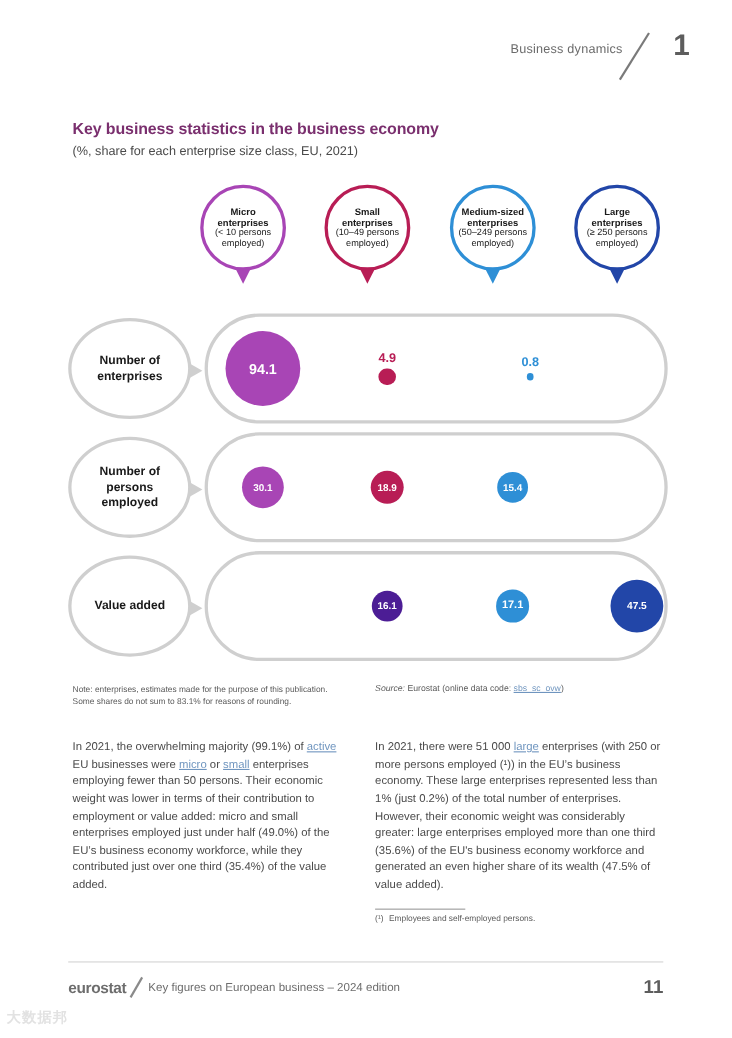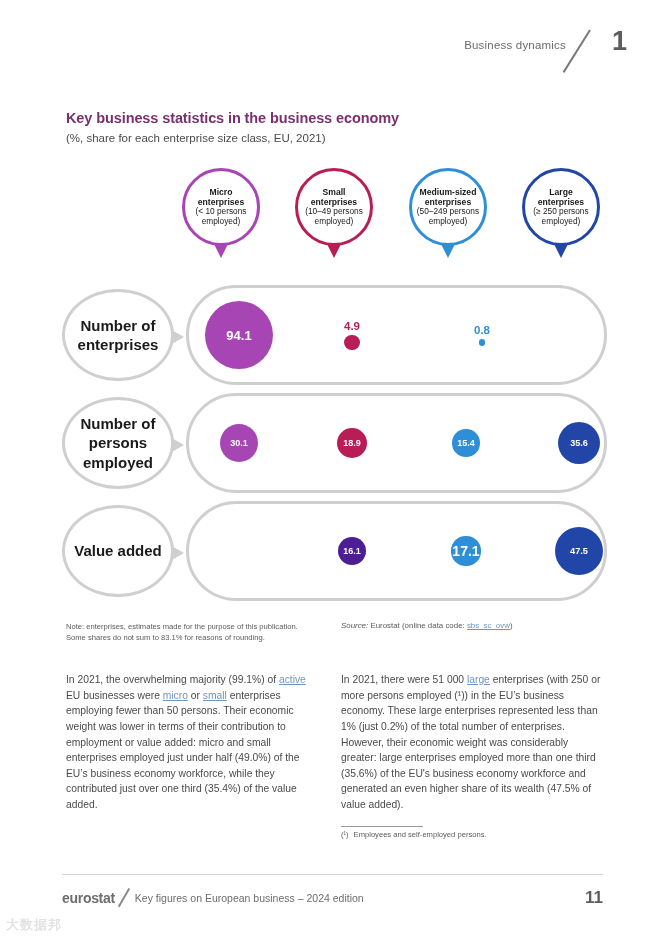--- a/index.html
+++ b/index.html
@@ -143,21 +143,21 @@
     border: 3.5px solid #cfcfcf;
     border-radius: 50%;
     box-sizing: border-box;
     background: #fff;
     display: flex;
     align-items: center;
     justify-content: center;
     z-index: 3;
   }
   .row-label-txt {
-    font-size: 15px;
+    font-size: 11px;
     font-weight: bold;
     color: #1a1a1a;
     text-align: center;
     line-height: 1.3;
   }
   .row-label-tail {
     position: absolute;
     left: 108px;
     top: 44px;
     width: 0;
@@ -425,40 +425,37 @@
     <div class="bubbles" id="bubbles1">
         <div class="bubble-slot" style="left: 0px;">
           <div class="bubble" style="width: 38.6787px; height: 38.6787px; background: rgb(168, 69, 181); font-size: 9px;">30.1</div>
         </div>
         <div class="bubble-slot" style="left: 113px;">
           <div class="bubble" style="width: 30.6493px; height: 30.6493px; background: rgb(184, 29, 85); font-size: 9px;">18.9</div>
         </div>
         <div class="bubble-slot" style="left: 227px;">
           <div class="bubble" style="width: 27.6662px; height: 27.6662px; background: rgb(46, 143, 214); font-size: 9px;">15.4</div>
         </div>
-        <div class="bubble-slot" style="left: 340px;">
-          <div class="bubble" style="width: 42.0643px; height: 42.0643px; background: rgb(34, 70, 168); font-size: 9px;">35.6</div>
-        </div>
       </div>
   </div>
 
   <div class="row">
     <div class="row-label">
       <div class="row-label-txt">
         <span>Value added</span>
       </div>
     </div>
     <div class="row-label-tail"></div>
     <div class="row-capsule"></div>
     <div class="bubbles" id="bubbles2">
         <div class="bubble-slot" style="left: 113px;">
           <div class="bubble" style="width: 28.288px; height: 28.288px; background: #4c1d95; font-size: 9px;">16.1</div>
         </div>
         <div class="bubble-slot" style="left: 227px;">
-          <div class="bubble" style="width: 29.1533px; height: 29.1533px; background: rgb(46, 143, 214); font-size: 14px;">17.1</div>
+          <div class="bubble" style="width: 29.1533px; height: 29.1533px; background: rgb(46, 143, 214); font-size: 10px;">17.1</div>
         </div>
         <div class="bubble-slot" style="left: 340px;">
           <div class="bubble" style="width: 48.5888px; height: 48.5888px; background: rgb(34, 70, 168); font-size: 9.23187px;">47.5</div>
         </div>
       </div>
   </div>
 
 </div>
 
 <div class="note">Note: enterprises, estimates made for the purpose of this publication. Some shares do not sum to 83.1% for reasons of rounding.</div>

